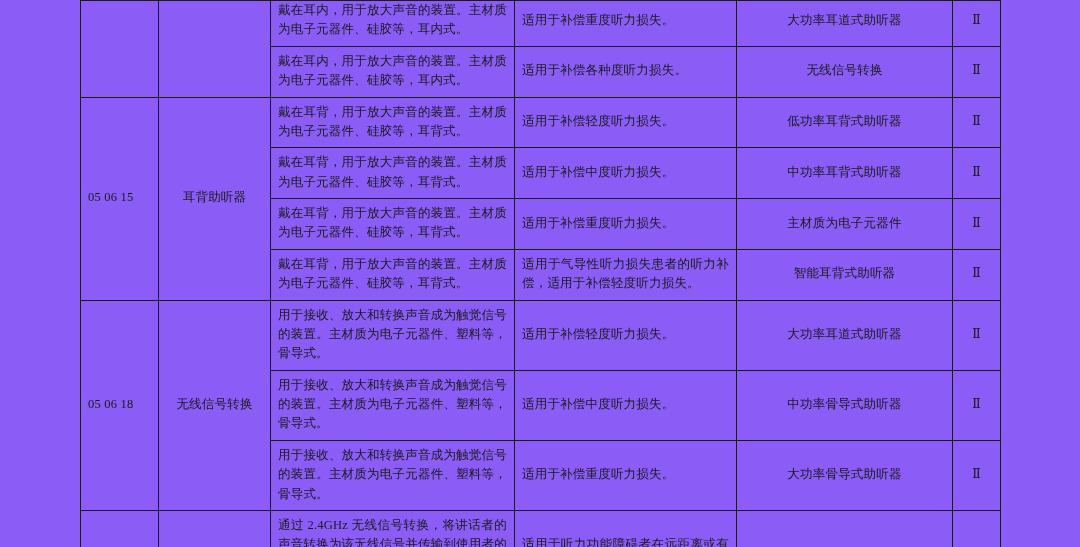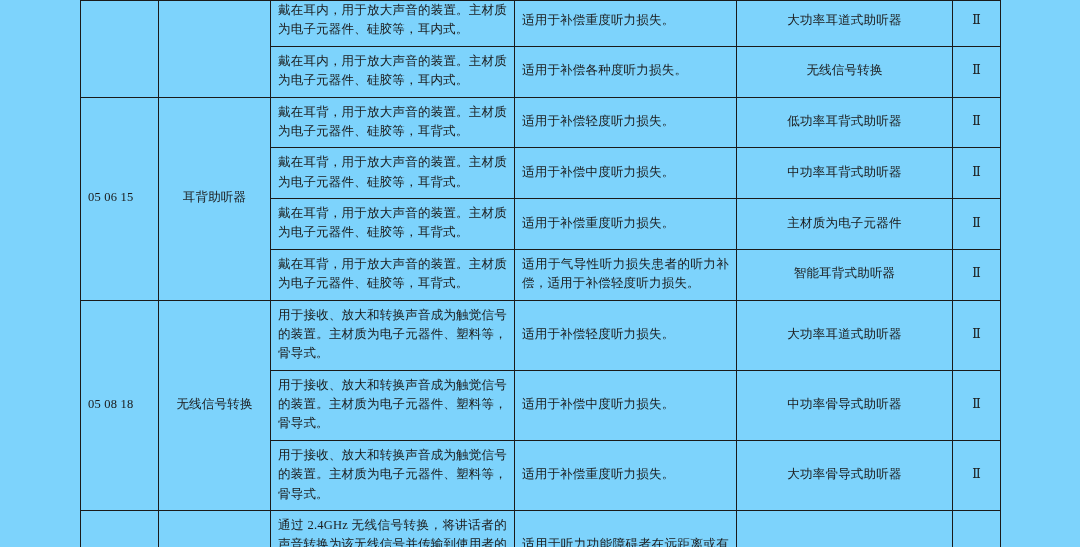--- a/index.html
+++ b/index.html
@@ -11,21 +11,21 @@
     width: 1080px;
     height: 547px;
     font-family: "Liberation Serif", "DejaVu Serif", serif;
     color: #1a1a1a;
     overflow: hidden;
   }
   .page {
     position: relative;
     width: 1080px;
     height: 547px;
-    background: #7dd3fc;
+    background: #8b5cf6;
   }
   table.catalog {
     border-collapse: collapse;
     table-layout: fixed;
     width: 920px;
     margin-left: 80px;
     margin-top: 0;
     border-top: 1px solid #1a1a1a;
   }
   table.catalog td {
@@ -133,21 +133,21 @@
       </tr>
 
       <tr>
         <td class="desc">戴在耳背，用于放大声音的装置。主材质为电子元器件、硅胶等，耳背式。</td>
         <td class="use">适用于气导性听力损失患者的听力补偿，适用于补偿轻度听力损失。</td>
         <td class="prod">智能耳背式助听器</td>
         <td class="cls">Ⅱ</td>
       </tr>
 
       <tr>
-        <td class="code" rowspan="3">05 08 18</td>
+        <td class="code" rowspan="3">05 06 18</td>
         <td class="name" rowspan="3">无线信号转换</td>
         <td class="desc">用于接收、放大和转换声音成为触觉信号的装置。主材质为电子元器件、塑料等，骨导式。</td>
         <td class="use">适用于补偿轻度听力损失。</td>
         <td class="prod">大功率耳道式助听器</td>
         <td class="cls">Ⅱ</td>
       </tr>
 
       <tr>
         <td class="desc">用于接收、放大和转换声音成为触觉信号的装置。主材质为电子元器件、塑料等，骨导式。</td>
         <td class="use">适用于补偿中度听力损失。</td>

